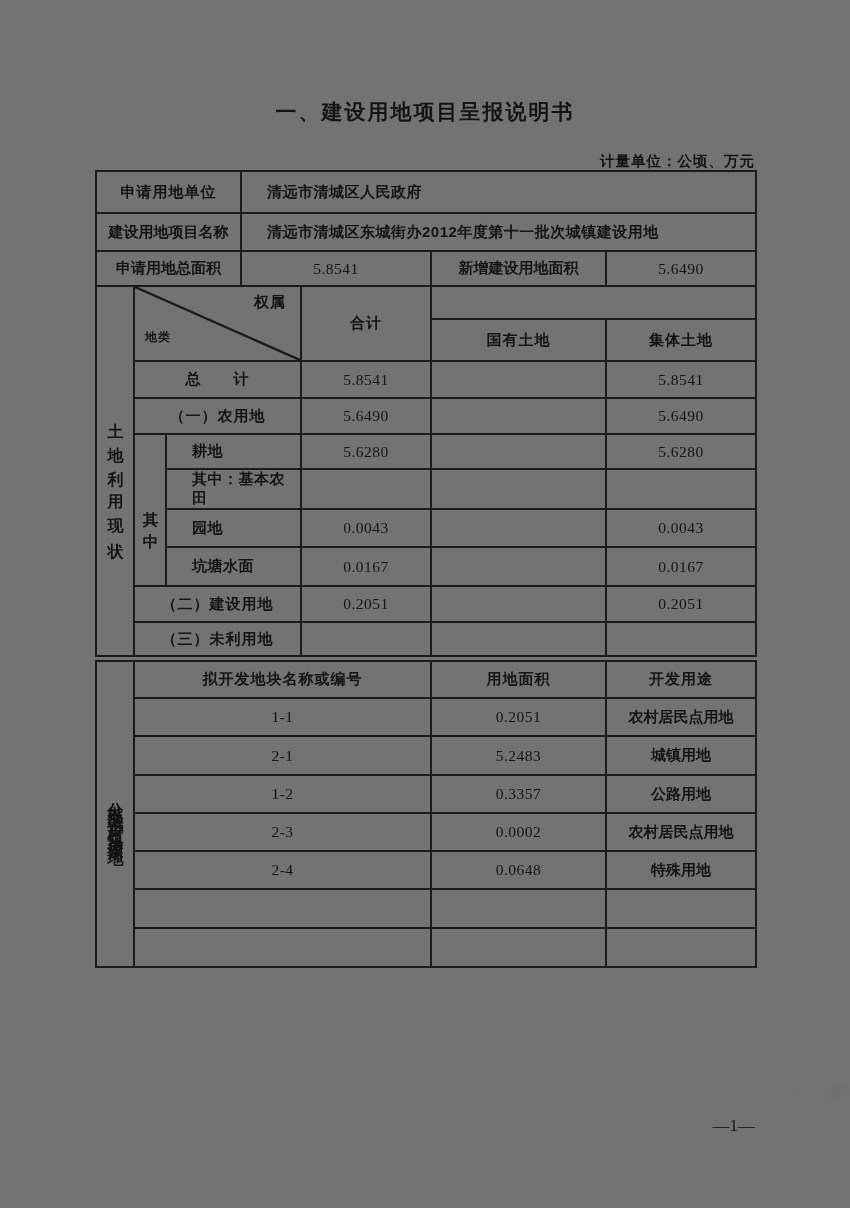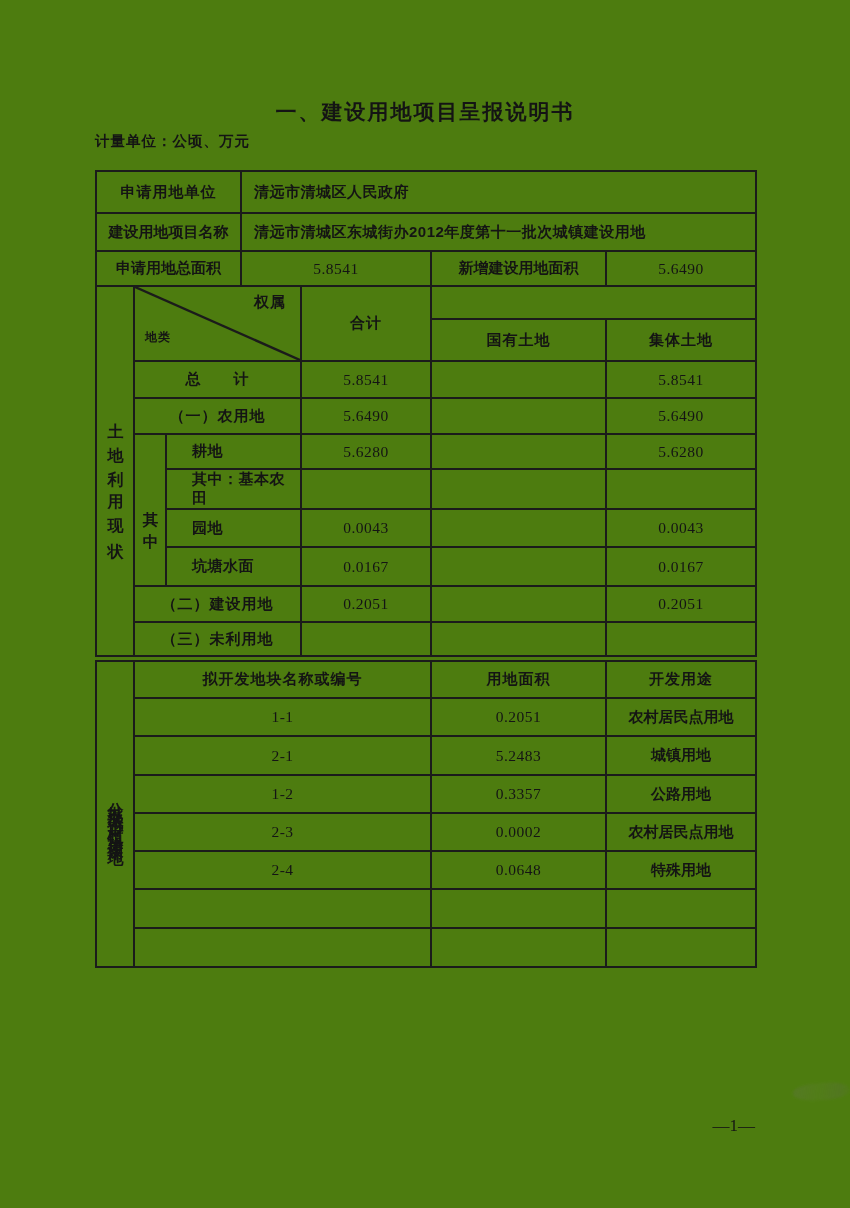--- a/index.html
+++ b/index.html
@@ -2,43 +2,43 @@
 <html><head>
 <meta charset="utf-8">
 <style>
   * { margin:0; padding:0; box-sizing:border-box; }
   html,body { background:#ffffff; }
   body {
     width:850px; height:1208px;
     font-family:"Liberation Sans", sans-serif;
     color:#141414;
   }
-  .sheet { position:relative; width:850px; height:1208px; background:#4d7c0f; overflow:hidden; }
+  .sheet { position:relative; width:850px; height:1208px; background:#737373; overflow:hidden; }
 
   .title {
     position:absolute; top:98px; left:0; width:100%;
     text-align:center; font-size:21px; font-weight:bold; letter-spacing:2px;
   }
   .unit-note {
-    position:absolute; top:132px; left:95px; width:660px;
-    font-size:14.5px; font-weight:bold; letter-spacing:1px;
+    position:absolute; top:152px; left:95px; width:660px;
+    text-align:right; font-size:14.5px; font-weight:bold; letter-spacing:1px;
   }
 
   table { border-collapse:collapse; table-layout:fixed; position:absolute; left:95px; }
   td {
     border:2px solid #1b1b1b;
     font-size:15px; text-align:center; vertical-align:middle;
     overflow:hidden; padding:0 2px;
   }
   .tblA { top:170px; width:660px; }
   .tblB { top:285px; width:660px; }
   .tblC { top:660px; width:660px; }
 
   .lbl { font-weight:bold; letter-spacing:1px; }
-  .val-text { font-weight:bold; text-align:left; padding-left:12px; letter-spacing:0.5px; }
+  .val-text { font-weight:bold; text-align:left; padding-left:25px; letter-spacing:0.5px; }
   .num { font-family:"Liberation Serif", serif; font-size:15.5px; font-weight:normal; letter-spacing:0.5px;margin-left:19px; }
   .name-left { font-weight:bold; text-align:left; padding-left:25px; letter-spacing:0.5px; }
   .name-center { font-weight:bold; letter-spacing:1px; }
 
   
   .vlabel { writing-mode:vertical-rl; display:inline-block; font-weight:bold; font-size:16px; }
   .vlabel-landuse { letter-spacing:24px; padding-top:24px; }
   .vlabel-batch { letter-spacing:4px; padding-top:4px; }
   .vlabel-sub { letter-spacing:22px; padding-top:22px; font-size:15.5px; }
 

